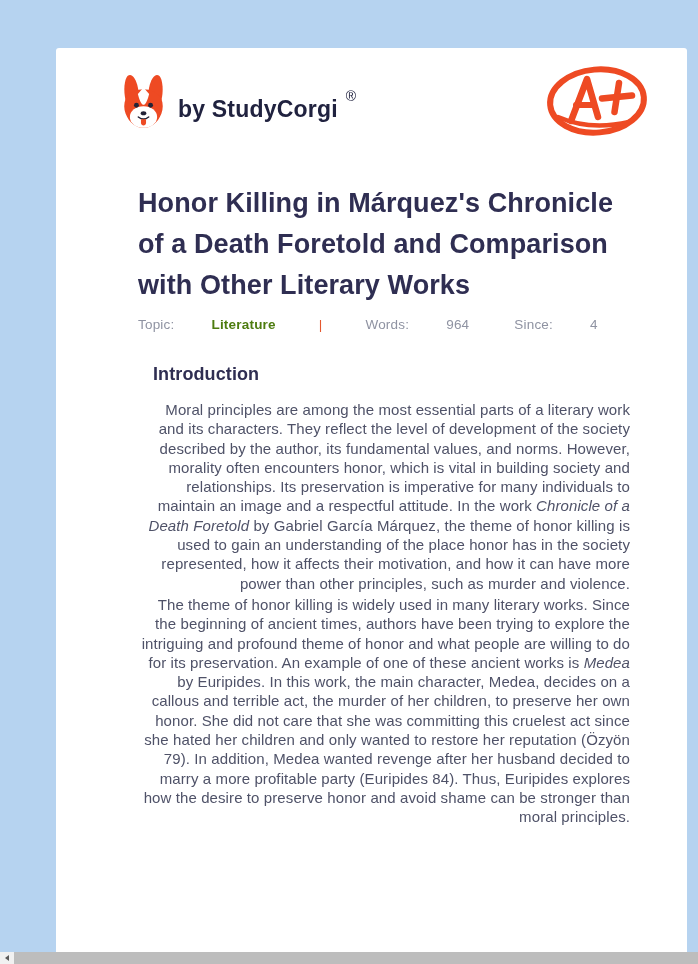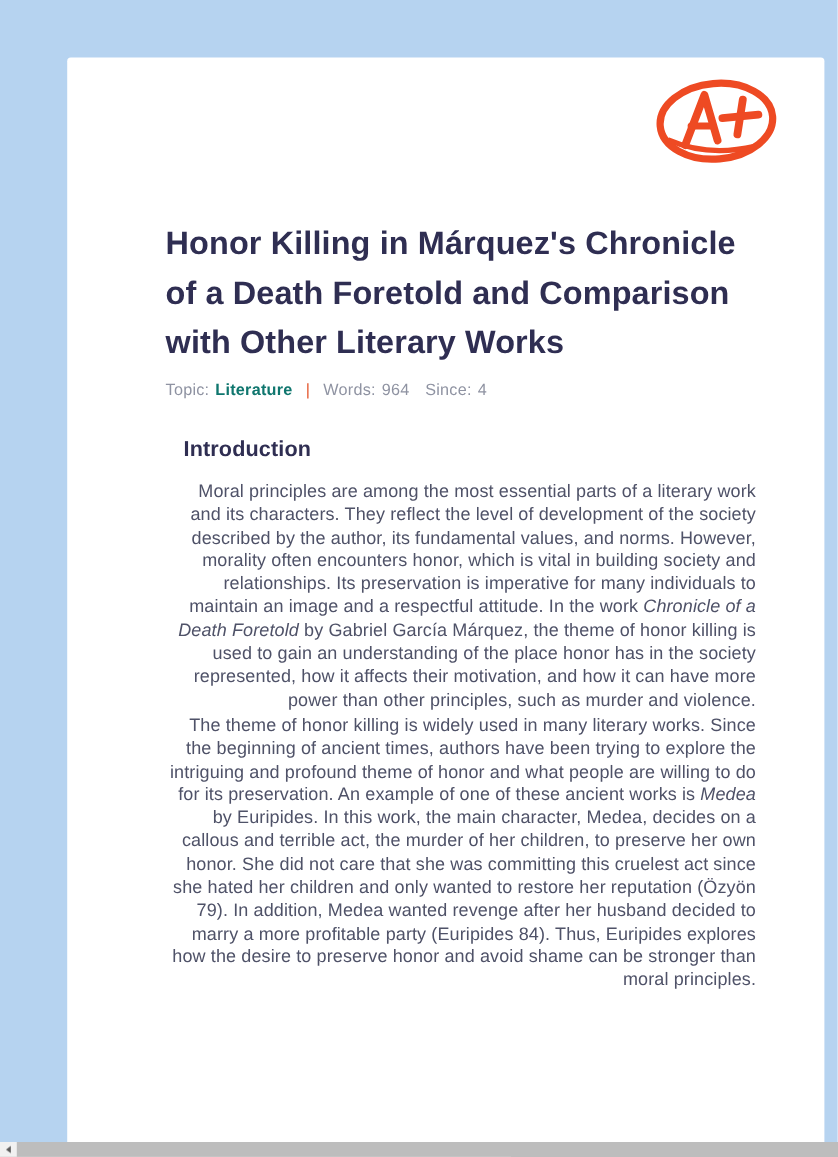--- a/index.html
+++ b/index.html
@@ -36,24 +36,24 @@
   .badge svg { width: 106px; height: 74px; display: block; }
   
   .content { padding: 0 57px 0 82px; }
   .page-title {
     font-size: 27px; font-weight: 700; color: #2f2e52;
     line-height: 41px; max-width: 492px; letter-spacing: 0.1px;
   }
   .meta {
     margin-top: 11px;
     display: flex; align-items: center;
-    font-size: 13.5px; color: #8f93a2; letter-spacing: 0.2px;
+    font-size: 13.5px; color: #8f93a2; letter-spacing: 0.2px; gap: 32px;
   }
   .meta .label { margin-right: 5px; }
-  .meta-link { color: #0f766e; font-weight: 700; text-decoration: none; }
+  .meta-link { color: #4d7c0f; font-weight: 700; text-decoration: none; }
   .meta-sep { color: #e4572e; margin: 0 11px; }
   .meta .value { margin-right: 13px; text-align: center; }
   
   .sections { padding-bottom: 30px; }
   .sec-h2 {
     font-size: 18px; font-weight: 700; color: #2f2e52;
     line-height: 23px; margin: 2px 15px 14px; letter-spacing: 0.1px;
   }
   .sec-h2:first-child { margin-top: 31px; }
   .sec-h3 {
@@ -87,20 +87,36 @@
     position: absolute; left: 14px; right: 0; top: 0; height: 12px;
     background: #bdbdbd;
   }
 </style>
 </head>
 <body>
 
 <div class="card">
 
   <div class="card-header">
+    <div class="brand">
+      <svg class="corgi-svg" viewBox="0 0 50 60" aria-hidden="true">
+        <path d="M8,3 C12,-1 17,5 19,15 L20.5,24 L6,29 C3.5,19 4.5,7 8,3 Z" fill="#ee4a23"></path>
+        <path d="M42,3 C38,-1 33,5 31,15 L29.5,24 L44,29 C46.5,19 45.5,7 42,3 Z" fill="#ee4a23"></path>
+        <path d="M6,27 C10,20 18,17 25,17 C32,17 40,20 44,27 C46,32 46,38 44,43 C40,53 33,58 25,58 C17,58 10,53 6,43 C4,38 4,32 6,27 Z" fill="#ee4a23"></path>
+        <path d="M25,15 L31,22 C29,29.5 27.2,33.5 25,33.5 C22.8,33.5 21,29.5 19,22 Z" fill="#ffffff"></path>
+        <ellipse cx="25" cy="46.5" rx="14.5" ry="11.5" fill="#ffffff"></ellipse>
+        <circle cx="17.5" cy="34" r="2.6" fill="#232337"></circle>
+        <circle cx="32.5" cy="34" r="2.6" fill="#232337"></circle>
+        <ellipse cx="25" cy="42.5" rx="3" ry="2.2" fill="#232337"></ellipse>
+        <path d="M19.5,46.5 Q25,51 30.5,46.5" stroke="#232337" stroke-width="1.6" fill="none" stroke-linecap="round"></path>
+        <path d="M22.3,48.8 L27.7,48.8 L27.7,53 C27.7,56.4 22.3,56.4 22.3,53 Z" fill="#ee4a23"></path>
+      </svg>
+      <span class="brand-text">by StudyCorgi</span>
+      <span class="reg-mark">®</span>
+    </div>
     <div class="badge">
       <svg viewBox="0 0 106 74" aria-hidden="true">
         <ellipse cx="53" cy="37" rx="47" ry="31.5" fill="none" stroke="#ee4a23" stroke-width="6" transform="rotate(-5 53 37)"></ellipse>
         <path d="M14,53 Q46,67 85,58" stroke="#ee4a23" stroke-width="4.5" fill="none" stroke-linecap="round"></path>
         <path d="M27,57 L43,15 L54,53" fill="none" stroke="#ee4a23" stroke-width="6.5" stroke-linecap="round" stroke-linejoin="round"></path>
         <path d="M32,41 L50,41" fill="none" stroke="#ee4a23" stroke-width="6" stroke-linecap="round"></path>
         <path d="M75,19 L70.5,48" fill="none" stroke="#ee4a23" stroke-width="6.5" stroke-linecap="round"></path>
         <path d="M58,34.5 L88,31.5" fill="none" stroke="#ee4a23" stroke-width="6.5" stroke-linecap="round"></path>
       </svg>
     </div>

